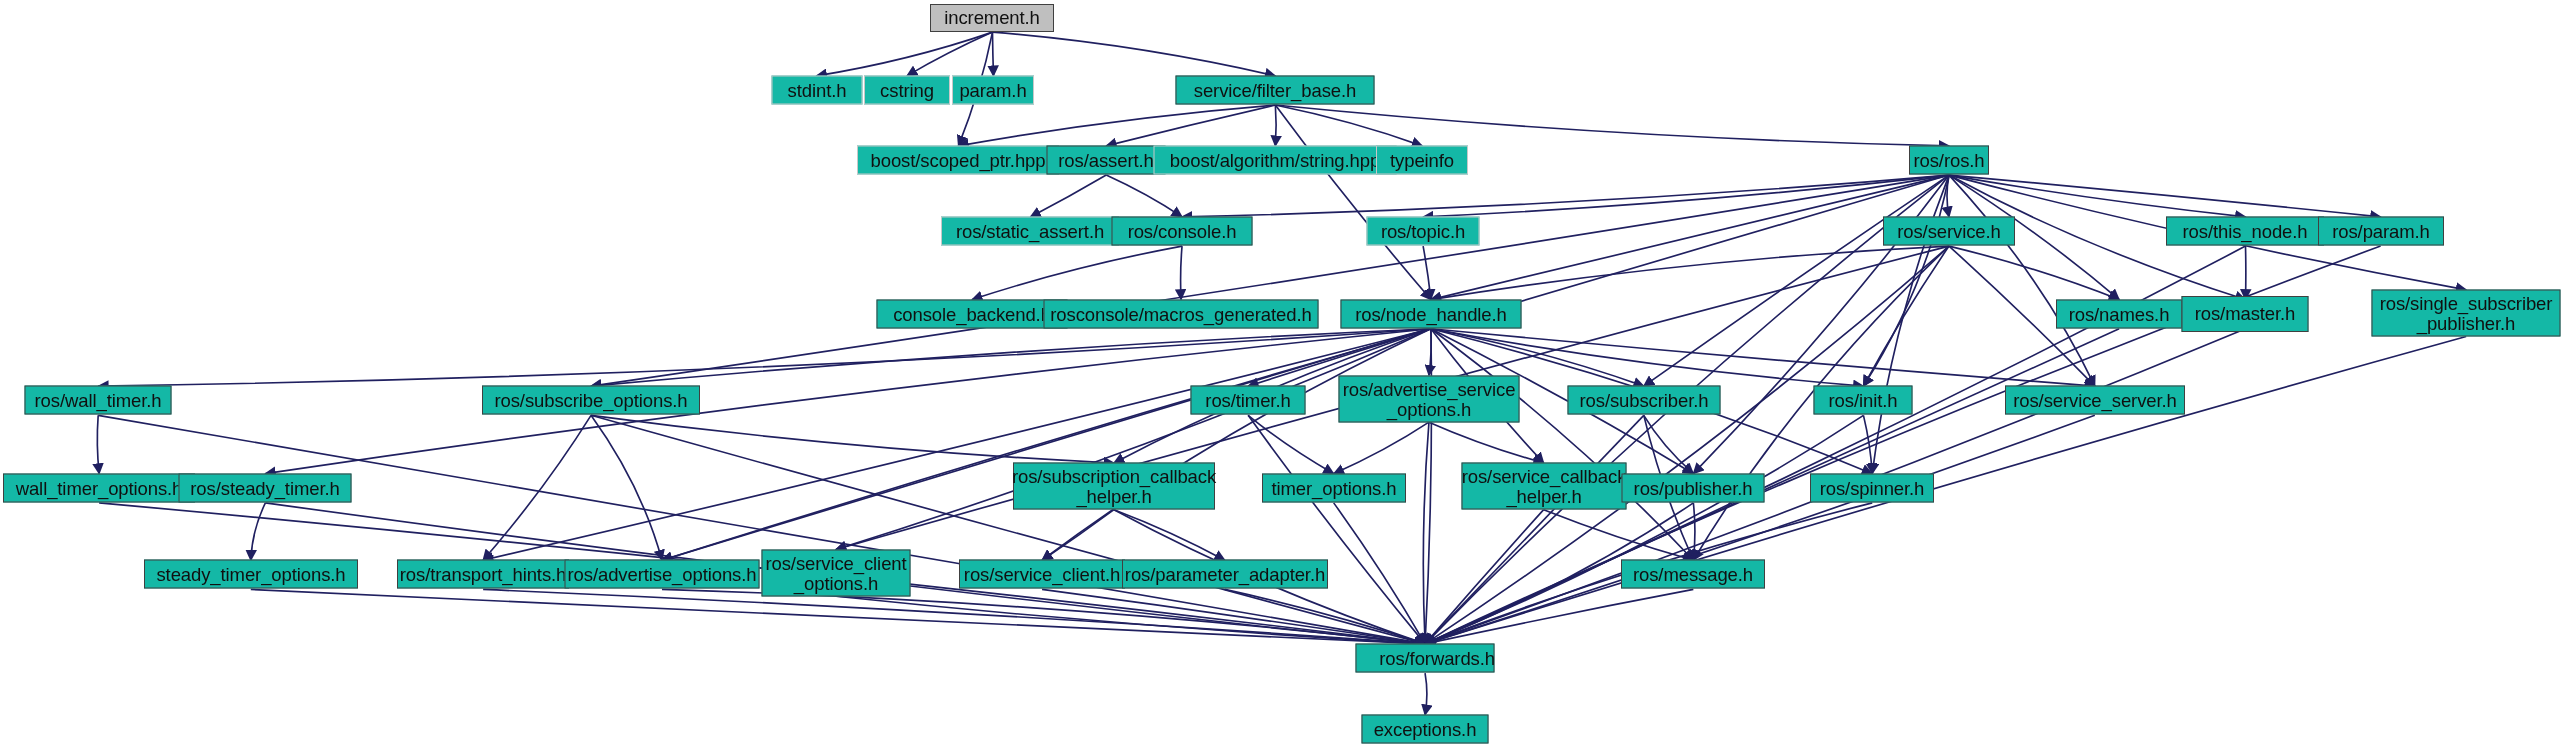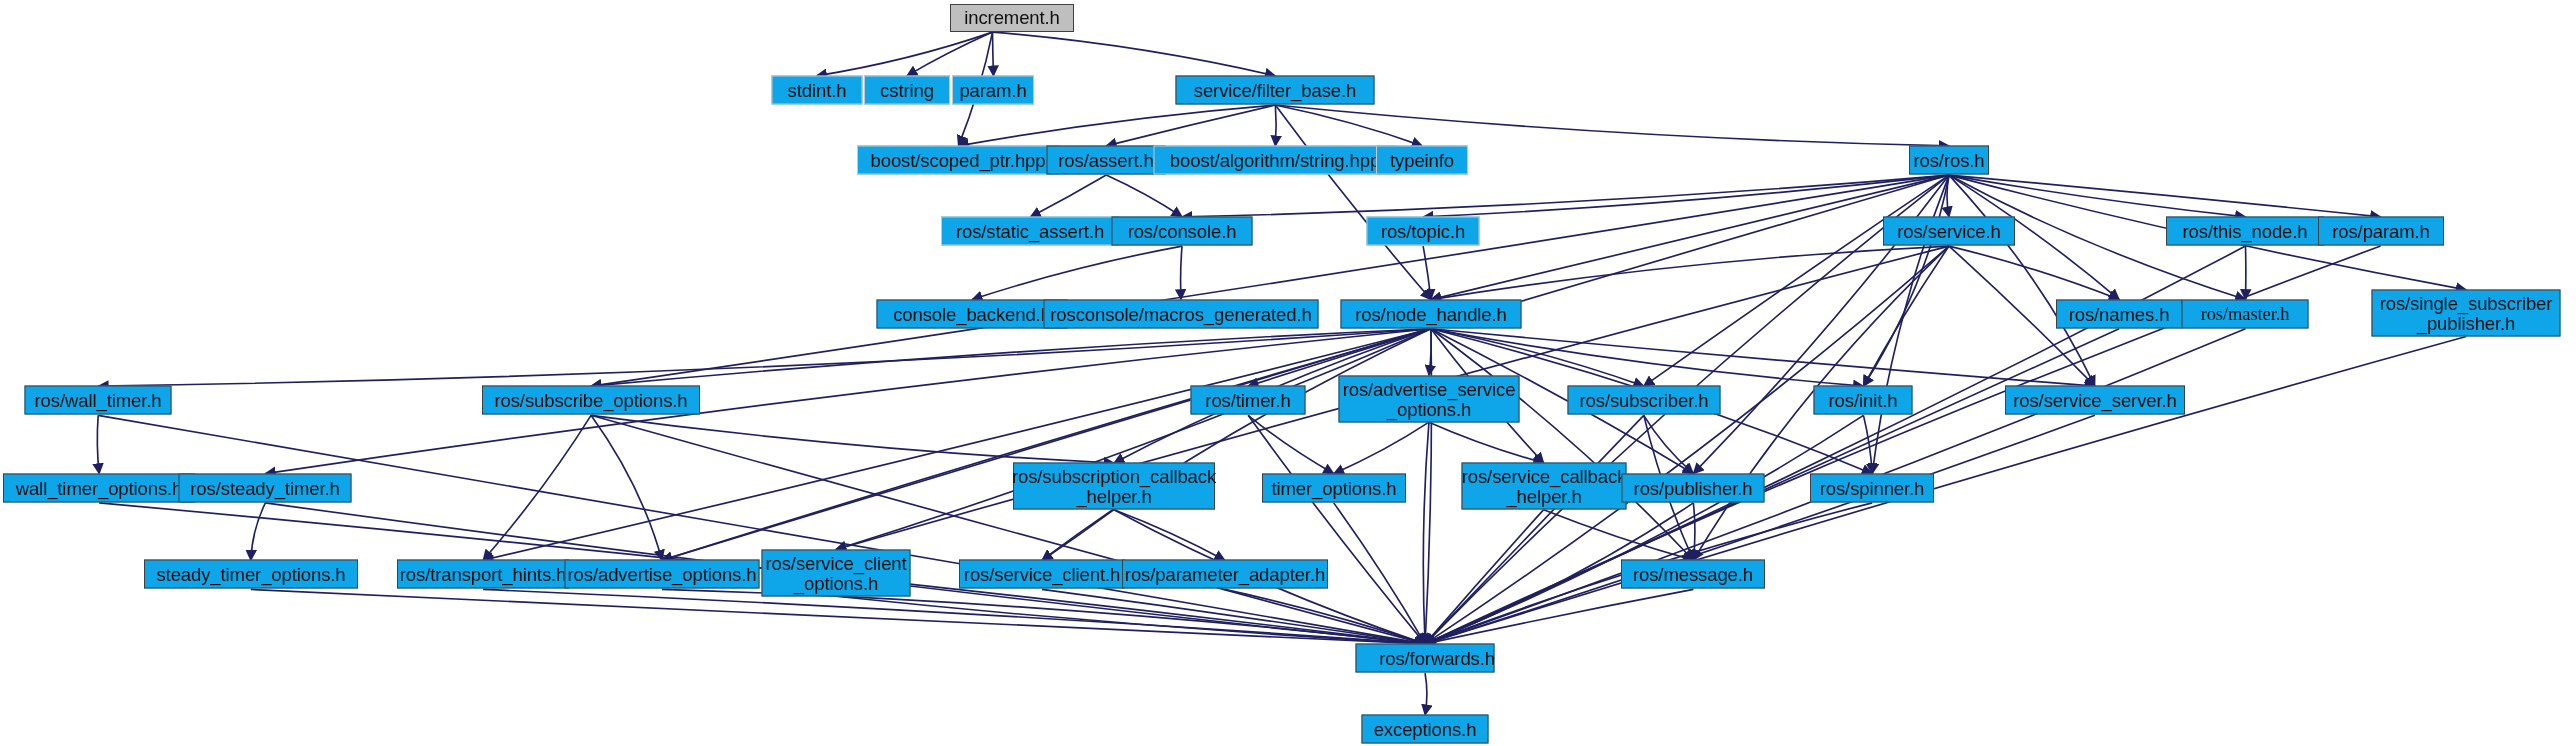--- a/index.html
+++ b/index.html
@@ -26,21 +26,21 @@
     height: 747px;
     pointer-events: none;
   }
   .node {
     position: absolute;
     box-sizing: border-box;
     display: flex;
     align-items: center;
     justify-content: center;
     text-align: center;
-    background: #0ea5e9;
+    background: #14b8a6;
     border: 1px solid #c8c8c8;
     color: #101010;
     font-size: 18.5px;
     line-height: 1.06;
     letter-spacing: -0.1px;
     white-space: pre-line;
     padding: 0 3.9px;
     transform: translate(-50%, -50%);
   }
   .node.strong {
@@ -159,41 +159,41 @@
         <path d="M 1588 524 Q 1525.96776 592.680604 1466 662" marker-end="url(#arrow)"></path>
         <path d="M 1917 427 Q 1924.206 456.857935 1926 487" marker-end="url(#arrow)"></path>
         <path d="M 1917 427 Q 1714.0687458591253 559.6594746121826 1466 662" marker-end="url(#arrow)"></path>
         <path d="M 1926 517 Q 1685.8877 578.27186 1466 662" marker-end="url(#arrow)"></path>
         <path d="M 1742 606 Q 1603.03904 632.342344 1466 662" marker-end="url(#arrow)"></path>
         <path d="M 2155 427 Q 1816.217031883138 550.3666478239094 1466 662" marker-end="url(#arrow)"></path>
         <path d="M 1466 692 Q 1469.784 713.5 1466 735" marker-end="url(#arrow)"></path>
       </g>
   </svg>
   <div id="nodes">
-      <div class="node root" style="left: 992px; top: 17.5px; width: 124px; height: 28px; margin-left: 20px;">increment.h</div>
+      <div class="node root" style="left: 992px; top: 17.5px; width: 124px; height: 28px;">increment.h</div>
       <div class="node " style="left: 817px; top: 90px; width: 91px; height: 29px;">stdint.h</div>
       <div class="node " style="left: 907px; top: 90px; width: 86px; height: 29px;">cstring</div>
       <div class="node " style="left: 993px; top: 90px; width: 82px; height: 29px;">param.h</div>
       <div class="node strong" style="left: 1275px; top: 90px; width: 199px; height: 29px;">service/filter_base.h</div>
       <div class="node " style="left: 958px; top: 160px; width: 202px; height: 29px;">boost/scoped_ptr.hpp</div>
       <div class="node strong" style="left: 1106px; top: 160px; width: 119px; height: 29px;">ros/assert.h</div>
       <div class="node " style="left: 1275px; top: 160px; width: 243px; height: 29px;">boost/algorithm/string.hpp</div>
       <div class="node " style="left: 1422px; top: 160px; width: 92px; height: 29px;">typeinfo</div>
       <div class="node strong" style="left: 1949px; top: 160px; width: 80px; height: 29px;">ros/ros.h</div>
       <div class="node " style="left: 1030px; top: 231px; width: 178px; height: 29px;">ros/static_assert.h</div>
       <div class="node strong" style="left: 1182px; top: 231px; width: 141px; height: 29px;">ros/console.h</div>
       <div class="node " style="left: 1423px; top: 231px; width: 113px; height: 29px;">ros/topic.h</div>
       <div class="node strong" style="left: 1949px; top: 231px; width: 132px; height: 29px;">ros/service.h</div>
       <div class="node strong" style="left: 2245px; top: 231px; width: 158px; height: 29px;">ros/this_node.h</div>
       <div class="node strong" style="left: 2381px; top: 231px; width: 126px; height: 29px;">ros/param.h</div>
       <div class="node strong" style="left: 972px; top: 314px; width: 191px; height: 29px;">console_backend.h</div>
       <div class="node strong" style="left: 1181px; top: 314px; width: 275px; height: 29px;">rosconsole/macros_generated.h</div>
       <div class="node strong" style="left: 1431px; top: 314px; width: 181px; height: 29px;">ros/node_handle.h</div>
       <div class="node strong" style="left: 2119px; top: 314px; width: 126px; height: 29px;">ros/names.h</div>
-      <div class="node strong" style="left: 2245px; top: 314px; width: 127px; height: 29px; font-family: Liberation Serif, serif;">ros/master.h</div>
+      <div class="node strong" style="left: 2245px; top: 314px; width: 127px; height: 36px;">ros/master.h</div>
       <div class="node strong" style="left: 2466px; top: 313px; width: 189px; height: 47px;">ros/single_subscriber
 _publisher.h</div>
       <div class="node strong" style="left: 98px; top: 400px; width: 147px; height: 29px;">ros/wall_timer.h</div>
       <div class="node strong" style="left: 591px; top: 400px; width: 218px; height: 29px;">ros/subscribe_options.h</div>
       <div class="node strong" style="left: 1248px; top: 400px; width: 115px; height: 29px;">ros/timer.h</div>
       <div class="node strong" style="left: 1429px; top: 399px; width: 181px; height: 47px;">ros/advertise_service
 _options.h</div>
       <div class="node strong" style="left: 1644px; top: 400px; width: 153px; height: 29px;">ros/subscriber.h</div>
       <div class="node strong" style="left: 1863px; top: 400px; width: 99px; height: 29px;">ros/init.h</div>
       <div class="node strong" style="left: 2095px; top: 400px; width: 180px; height: 29px;">ros/service_server.h</div>

